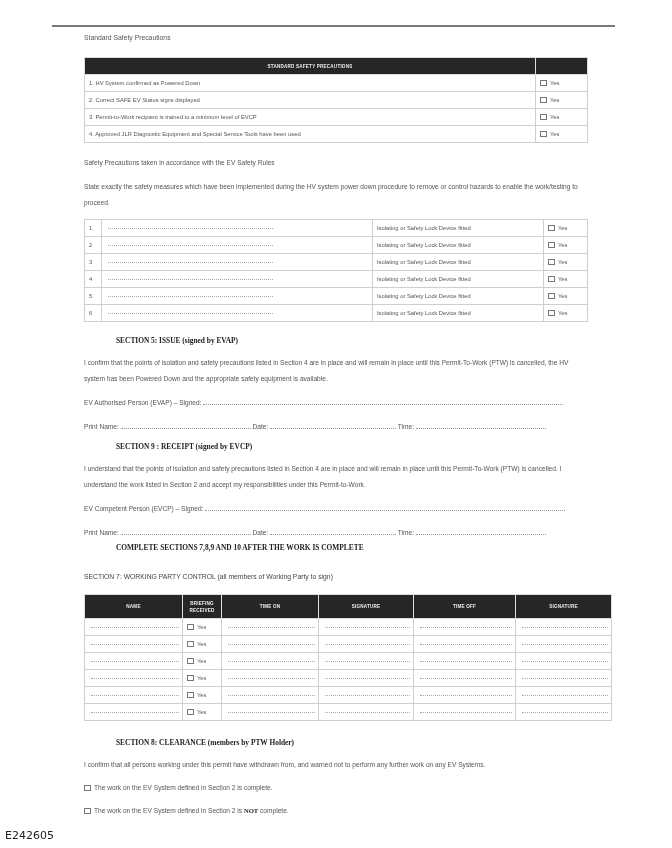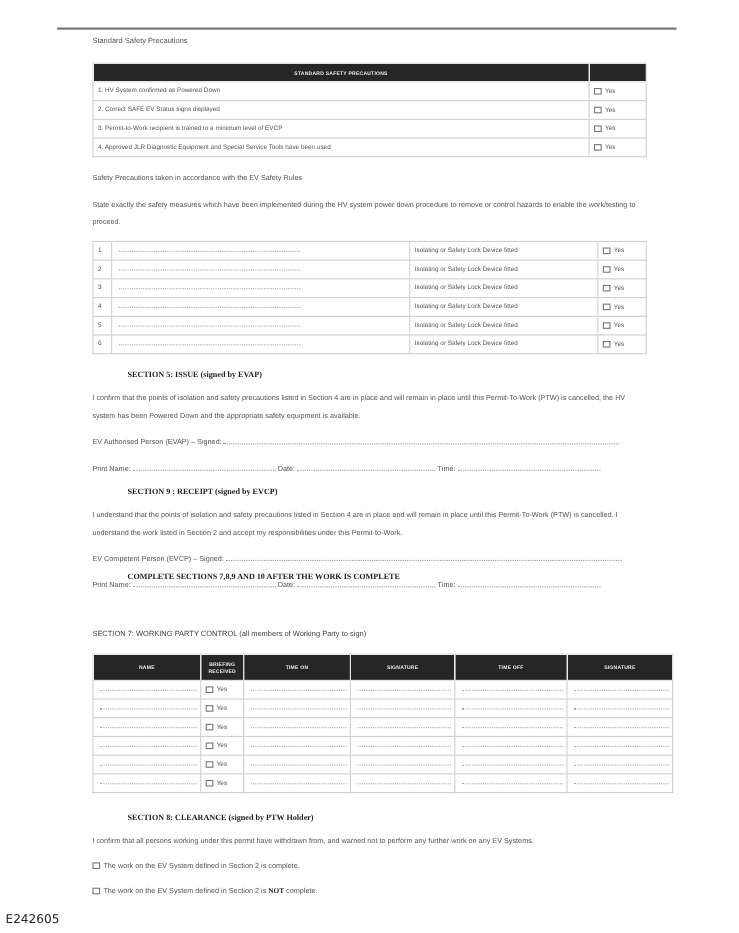--- a/index.html
+++ b/index.html
@@ -141,21 +141,21 @@
 </div>
 <div class="abs para" style="left:84px;top:525px;white-space:nowrap;">
   <span>Print Name:</span>
   <span class="line" style="width:130px"></span>
   <span>Date:</span>
   <span class="line" style="width:126px"></span>
   <span>Time:</span>
   <span class="line" style="width:130px"></span>
 </div>
 
-<div class="abs serif-head" style="left:84px;top:519px;">COMPLETE SECTIONS 7,8,9 AND 10 AFTER THE WORK IS COMPLETE</div>
+<div class="abs serif-head" style="left:84px;top:543px;">COMPLETE SECTIONS 7,8,9 AND 10 AFTER THE WORK IS COMPLETE</div>
 <div class="abs sans-head" style="left:84px;top:573px;">SECTION 7: WORKING PARTY CONTROL (all members of Working Party to sign)</div>
 
 <table style="left:84px;top:594px;width:527px;">
   <colgroup>
     <col style="width:98px">
       <col style="width:39px">
       <col style="width:97px">
     <col style="width:95px">
       <col style="width:102px">
       <col style="width:96px">
@@ -275,21 +275,21 @@
         <td>
           <div class="dotline" style="width: 92px;"></div>
         </td>
         <td>
           <div class="dotline" style="width: 86px;"></div>
         </td>
       </tr>
     </tbody>
 </table>
 
-<div class="abs serif-head" style="left:84px;top:738px;">SECTION 8: CLEARANCE (signed by PTW Holder)</div>
+<div class="abs serif-head" style="left:84px;top:738px;">SECTION 8: CLEARANCE (members by PTW Holder)</div>
 <div class="abs para" style="left:84px;top:757px;white-space:nowrap;">I confirm that all persons working under this permit have withdrawn from, and warned not to perform any further work on any EV Systems.</div>
 <div class="abs para" style="left:84px;top:780px;white-space:nowrap;">
   <span class="cb"></span><span>The work on the EV System defined in Section 2 is complete.</span>
 </div>
 <div class="abs para" style="left:84px;top:803px;white-space:nowrap;">
   <span class="cb"></span><span>The work on the EV System defined in Section 2 is</span>
   <b class="not">NOT</b>
   <span>complete.</span>
 </div>
 

